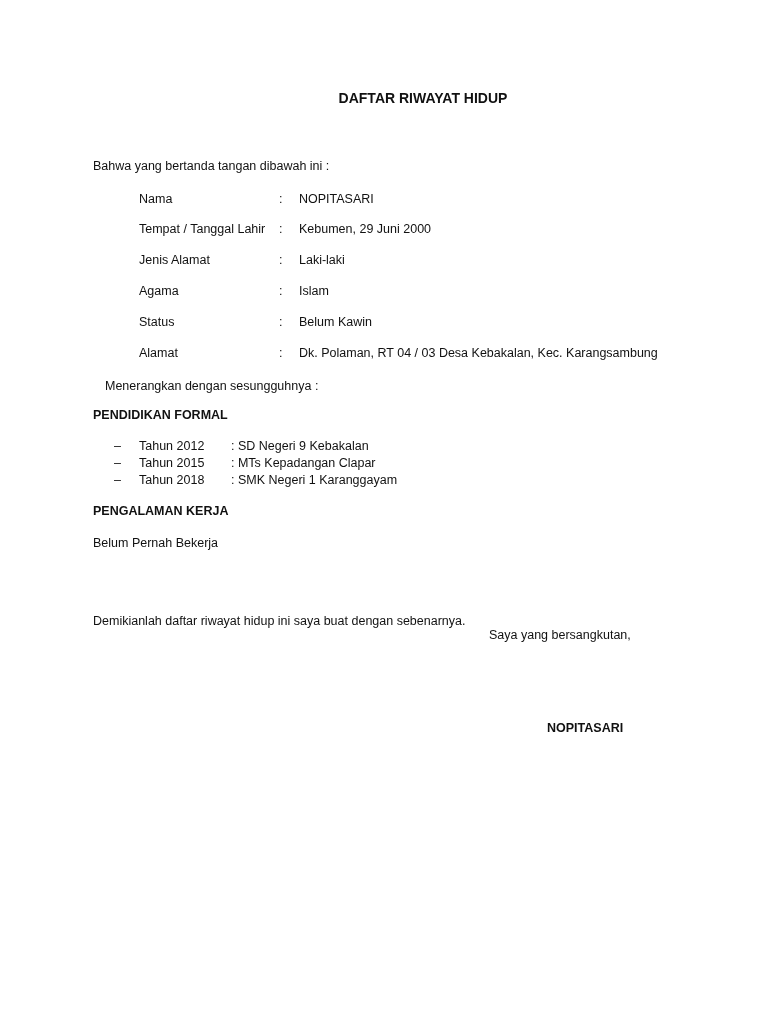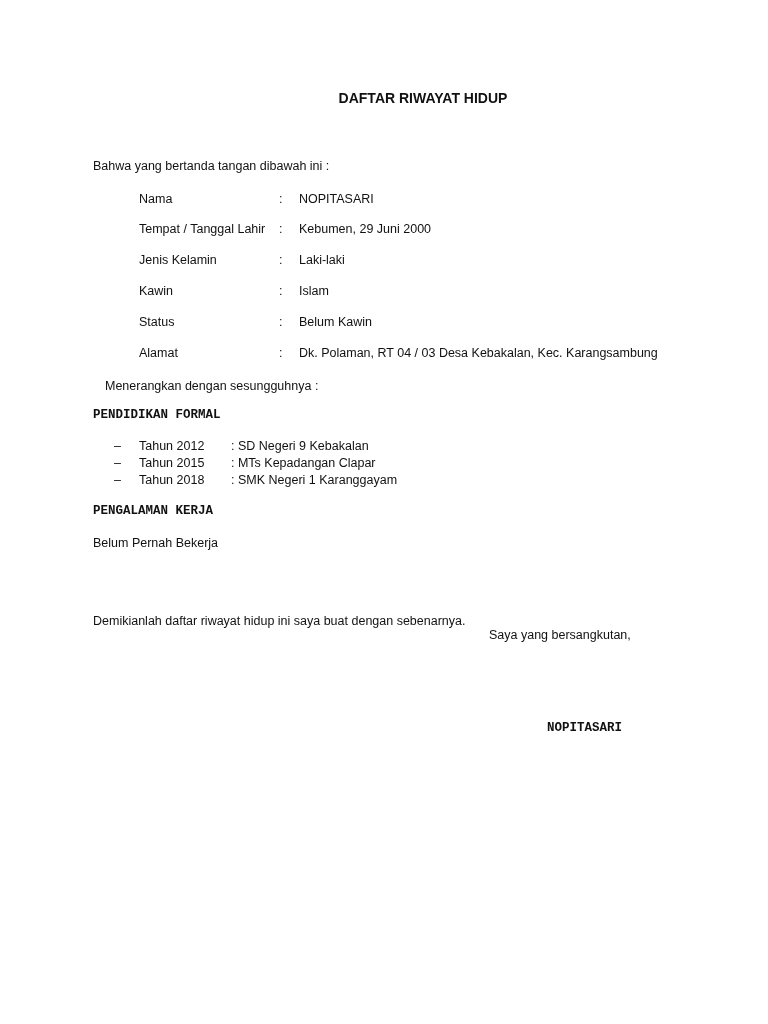--- a/index.html
+++ b/index.html
@@ -3,21 +3,21 @@
 <meta charset="utf-8">
 <style>
   html, body { margin: 0; padding: 0; }
   body {
     width: 768px; height: 1024px; background: #ffffff; position: relative;
     font-family: "Liberation Sans", "DejaVu Sans", sans-serif;
     color: #111; font-size: 12.5px; overflow: hidden;
   }
   .abs { position: absolute; white-space: nowrap; }
   .title { left: 0; width: 768px; top: 90px; text-align: center; font-weight: bold; font-size: 14px; padding-left: 39px; }
-  .bold { font-weight: bold; font-family: Liberation Mono, monospace; }
+  .bold { font-weight: bold; }
   .row { position: absolute; left: 139px; white-space: nowrap; }
   .row .label { position: absolute; left: 0; }
   .row .colon { position: absolute; left: 140px; }
   .row .value { position: absolute; left: 160px; }
   .edu { position: absolute; left: 114px; white-space: nowrap; }
   .edu .dash { position: absolute; left: 0; }
   .edu .year { position: absolute; left: 25px; }
   .edu .school { position: absolute; left: 117px; }
 </style>
 </head>
@@ -32,26 +32,26 @@
     <span class="label">Nama</span>
     <span class="colon">:</span>
     <span class="value">NOPITASARI</span>
   </div>
   <div class="row" style="top:222px;">
     <span class="label">Tempat  / Tanggal Lahir</span>
     <span class="colon">:</span>
     <span class="value">Kebumen, 29 Juni 2000</span>
   </div>
   <div class="row" style="top:253px;">
-    <span class="label">Jenis Kelamin</span>
+    <span class="label">Jenis Alamat</span>
     <span class="colon">:</span>
     <span class="value">Laki-laki</span>
   </div>
   <div class="row" style="top:284px;">
-    <span class="label">Kawin</span>
+    <span class="label">Agama</span>
     <span class="colon">:</span>
     <span class="value">Islam</span>
   </div>
   <div class="row" style="top:315px;">
     <span class="label">Status</span>
     <span class="colon">:</span>
     <span class="value">Belum Kawin</span>
   </div>
   <div class="row" style="top:346px;">
     <span class="label">Alamat</span>

